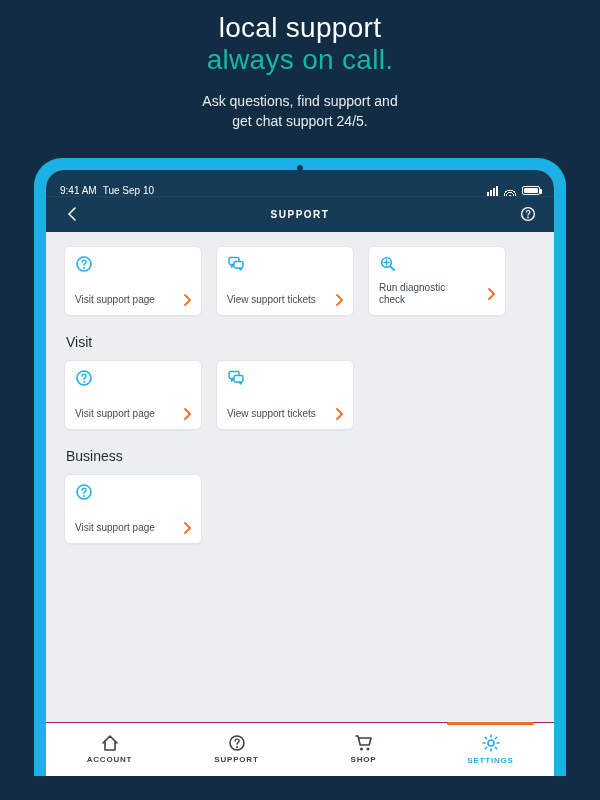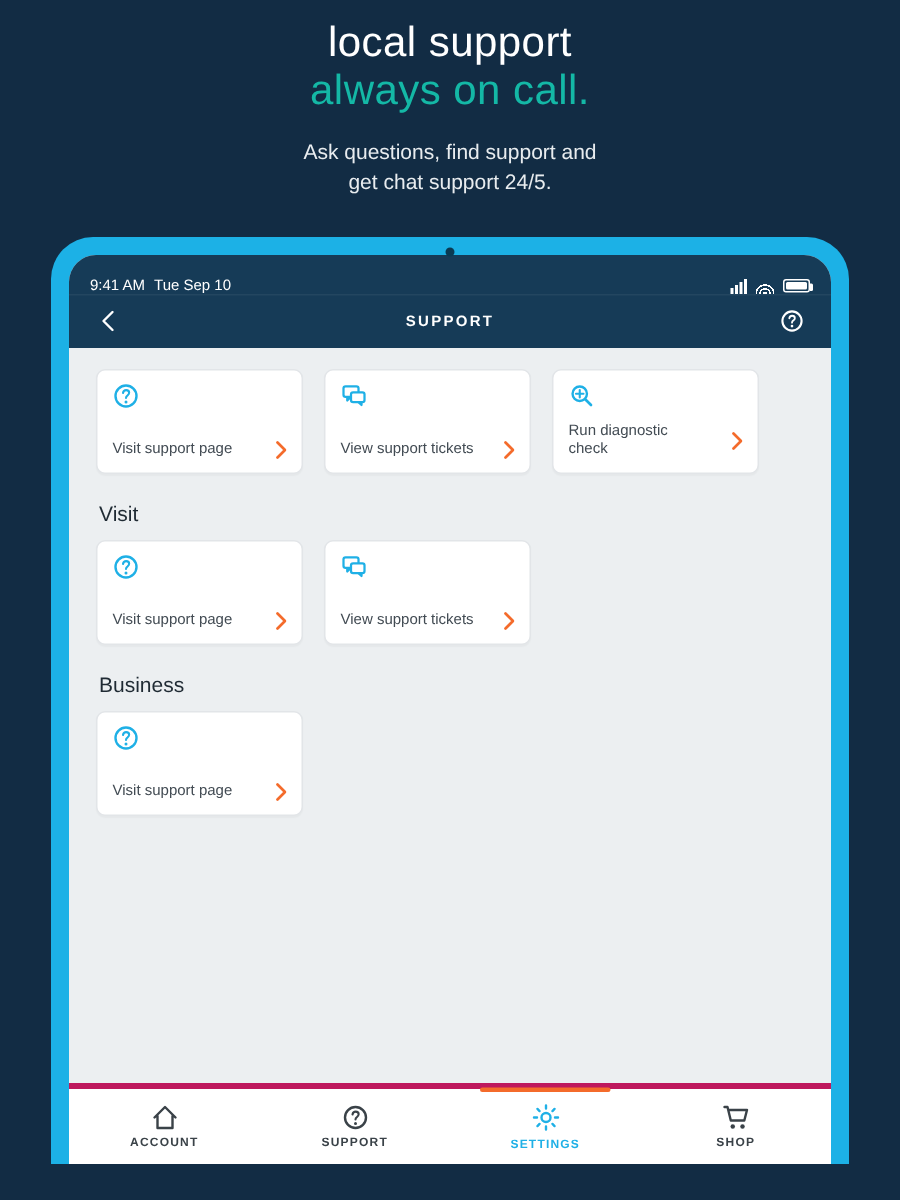--- a/index.html
+++ b/index.html
@@ -80,21 +80,21 @@
     display:flex; flex-direction:column; justify-content:space-between;
     position:relative;
     box-shadow: 0 1px 1px rgba(0,0,0,0.03);
   }
   .card .icon { color:#1fb0e6; }
   .card .row { display:flex; align-items:center; justify-content:space-between; gap:6px;}
   .card .label { font-size: 10px; line-height:1.25; color:#424b53; max-width: 90px;}
   .card .chev { color:#f46b2b; }
 
   .bottom-nav {
-    height: 54px; background:#fff; border-top:4px solid #be185d;
+    height: 54px; background:#fff; border-top:1px solid #be185d;
     display:flex; align-items:stretch;
   }
   .bn-item {
     flex:1; display:flex; flex-direction:column; align-items:center; justify-content:center;
     gap:3px; font-size:8px; letter-spacing:0.8px; font-weight:600; color:#3a4248;
     position:relative;
   }
   .bn-item.active { color:#1fb0e6; }
   .bn-item.active::before {
     content:""; position:absolute; top:-1px; left:16%; right:16%; height:3px; background:#f46b2b; border-radius:2px;
@@ -288,32 +288,32 @@
           <span>ACCOUNT</span>
         </div>
         <div class="bn-item">
           <svg width="18" height="18" viewBox="0 0 18 18">
               <circle cx="9" cy="9" r="7" stroke="#3a4248" stroke-width="1.6" fill="none"></circle>
               <path d="M7 7c.2-1.1 1.1-1.9 2.1-1.9 1.1 0 2 .8 2 1.8 0 .9-.5 1.3-1.2 1.8-.6.4-.9.8-.9 1.6" stroke="#3a4248" stroke-width="1.4" fill="none" stroke-linecap="round"></path>
               <circle cx="9" cy="13" r="1" fill="#3a4248"></circle>
             </svg>
           <span>SUPPORT</span>
         </div>
-        <div class="bn-item active">
-          <svg width="20" height="20" viewBox="0 0 20 20">
-              <circle cx="10" cy="10" r="3" stroke="#1fb0e6" stroke-width="1.6" fill="none"></circle>
-              <path d="M10 2v2M10 16v2M2 10h2M16 10h2M4.3 4.3l1.4 1.4M14.3 14.3l1.4 1.4M15.7 4.3l-1.4 1.4M5.7 14.3l-1.4 1.4" stroke="#1fb0e6" stroke-width="1.6" stroke-linecap="round"></path>
-            </svg>
-          <span>SETTINGS</span>
-        </div>
         <div class="bn-item">
           <svg width="20" height="18" viewBox="0 0 20 18">
               <path d="M2 2h2l2.2 9h9L17 4H5" stroke="#3a4248" stroke-width="1.6" fill="none" stroke-linejoin="round" stroke-linecap="round"></path>
               <circle cx="7.5" cy="15" r="1.5" fill="#3a4248"></circle>
               <circle cx="14" cy="15" r="1.5" fill="#3a4248"></circle>
             </svg>
           <span>SHOP</span>
         </div>
+        <div class="bn-item active">
+          <svg width="20" height="20" viewBox="0 0 20 20">
+              <circle cx="10" cy="10" r="3" stroke="#1fb0e6" stroke-width="1.6" fill="none"></circle>
+              <path d="M10 2v2M10 16v2M2 10h2M16 10h2M4.3 4.3l1.4 1.4M14.3 14.3l1.4 1.4M15.7 4.3l-1.4 1.4M5.7 14.3l-1.4 1.4" stroke="#1fb0e6" stroke-width="1.6" stroke-linecap="round"></path>
+            </svg>
+          <span>SETTINGS</span>
+        </div>
       </div>
 
     </div>
   </div>
 </div>
 
 </body></html>

